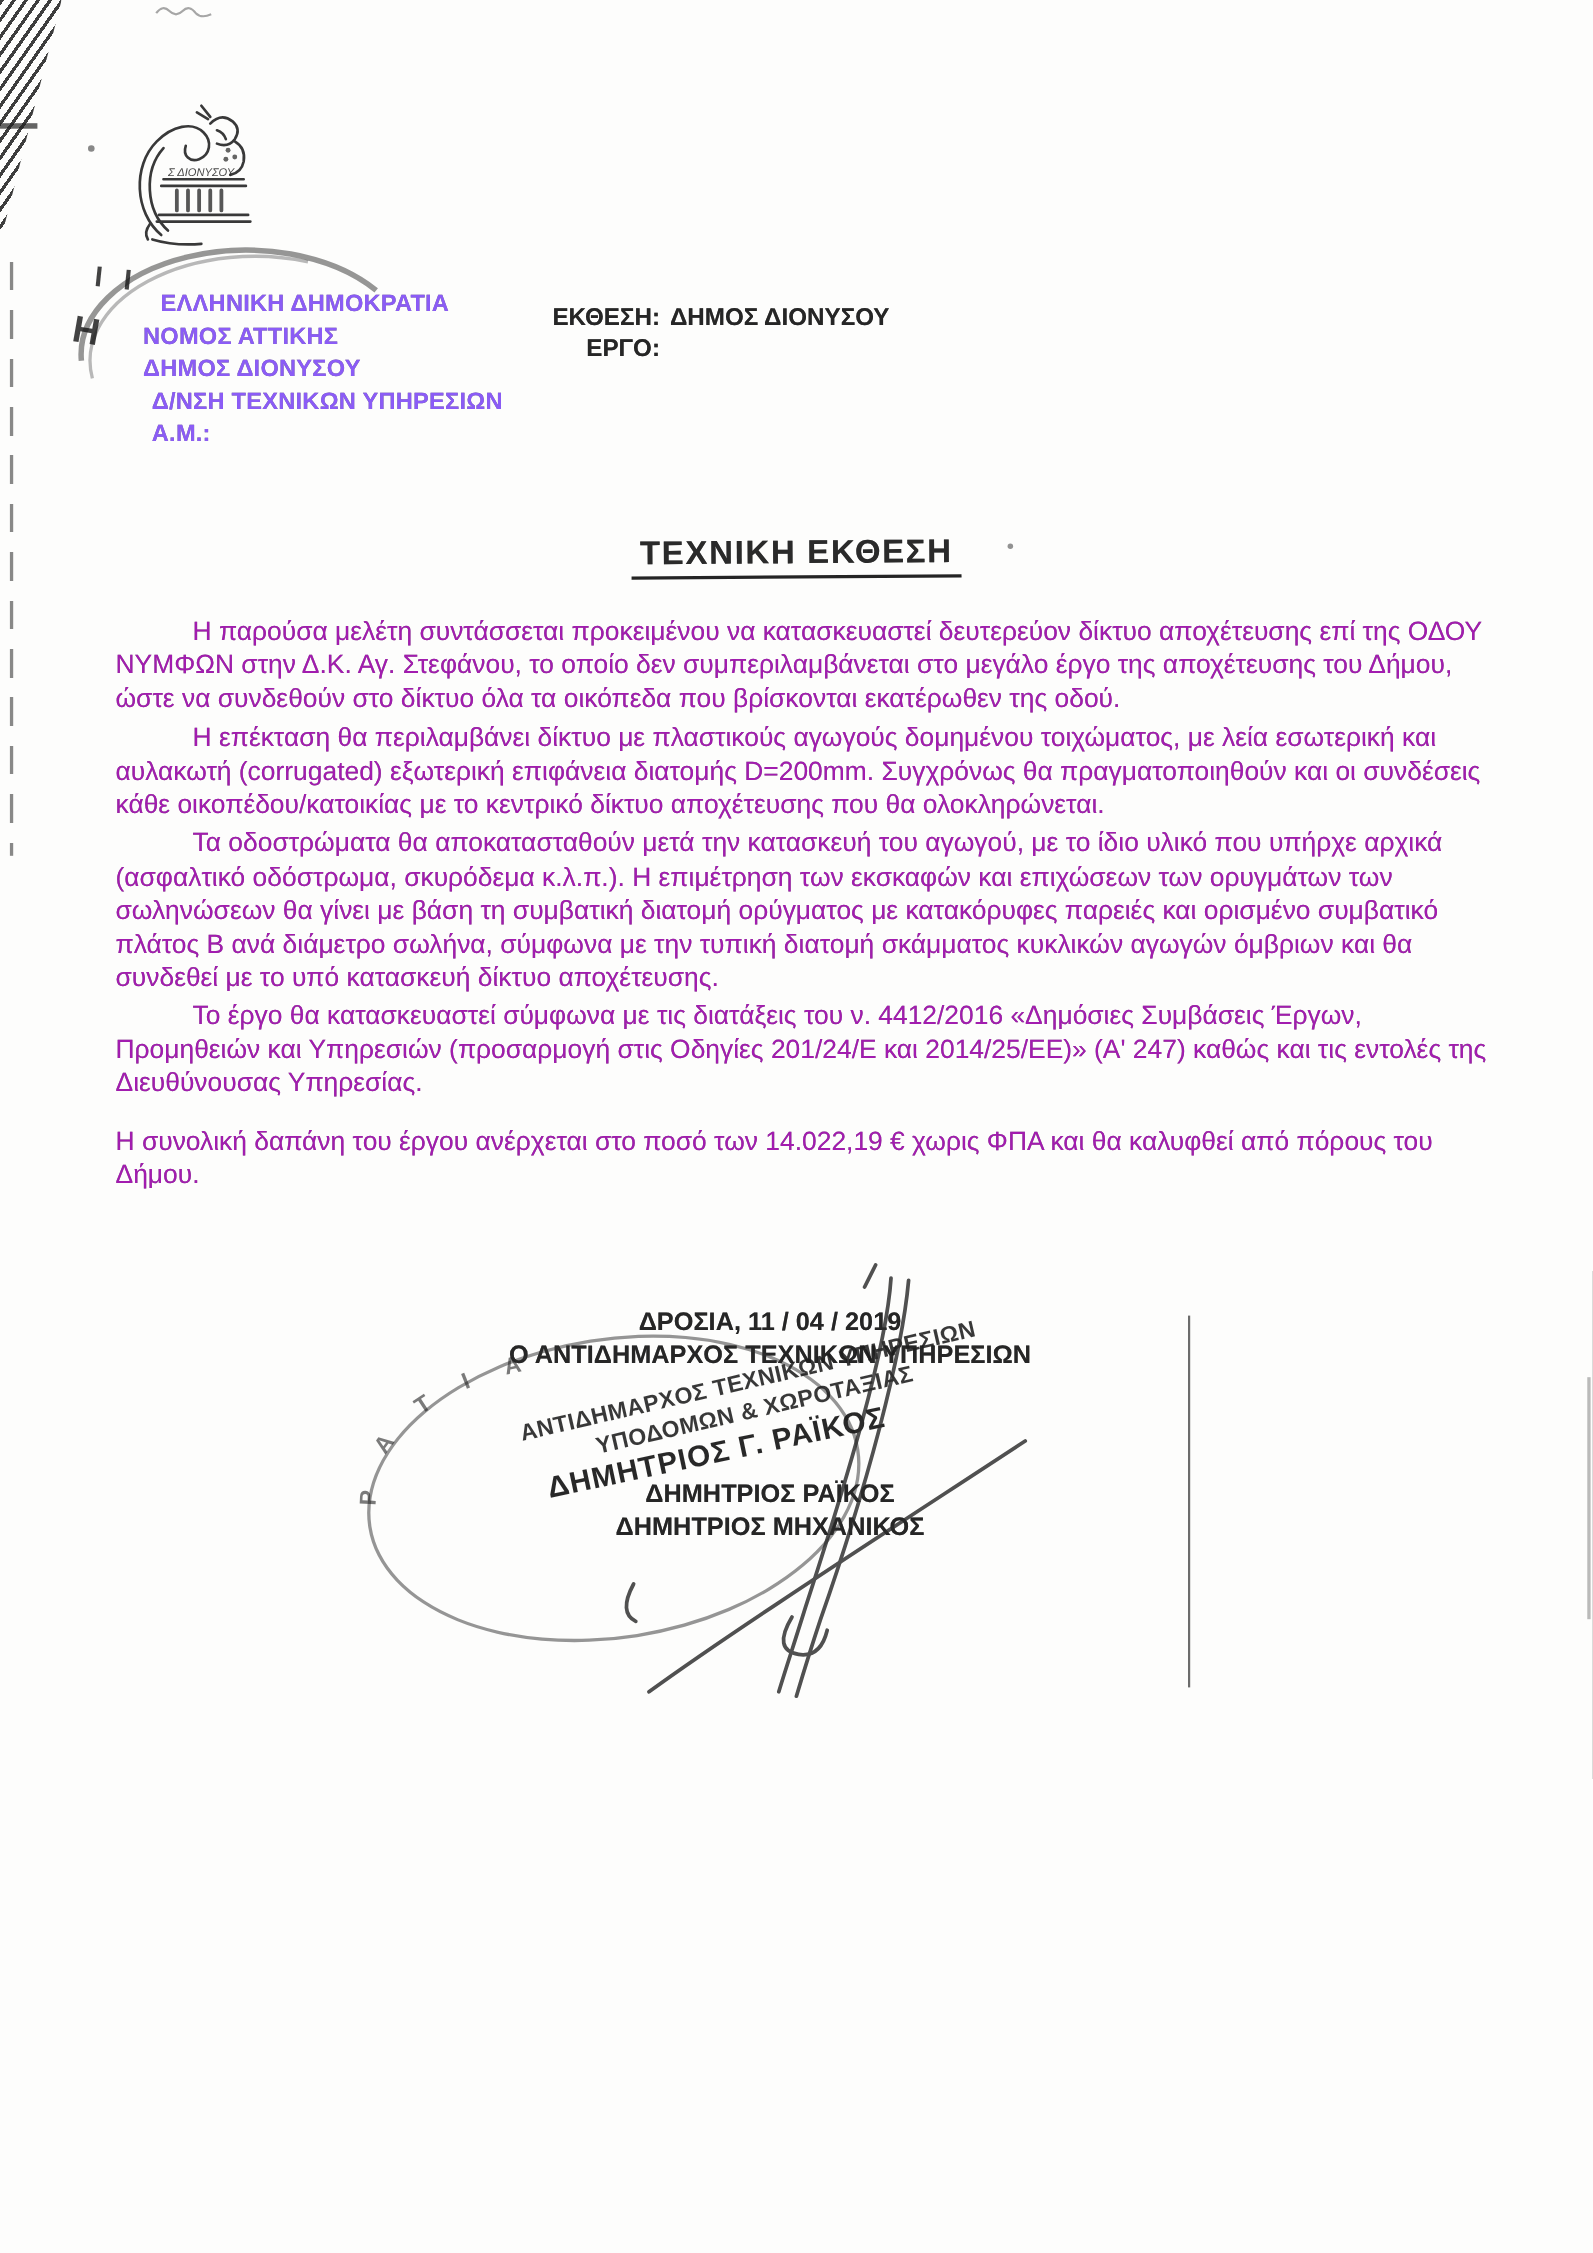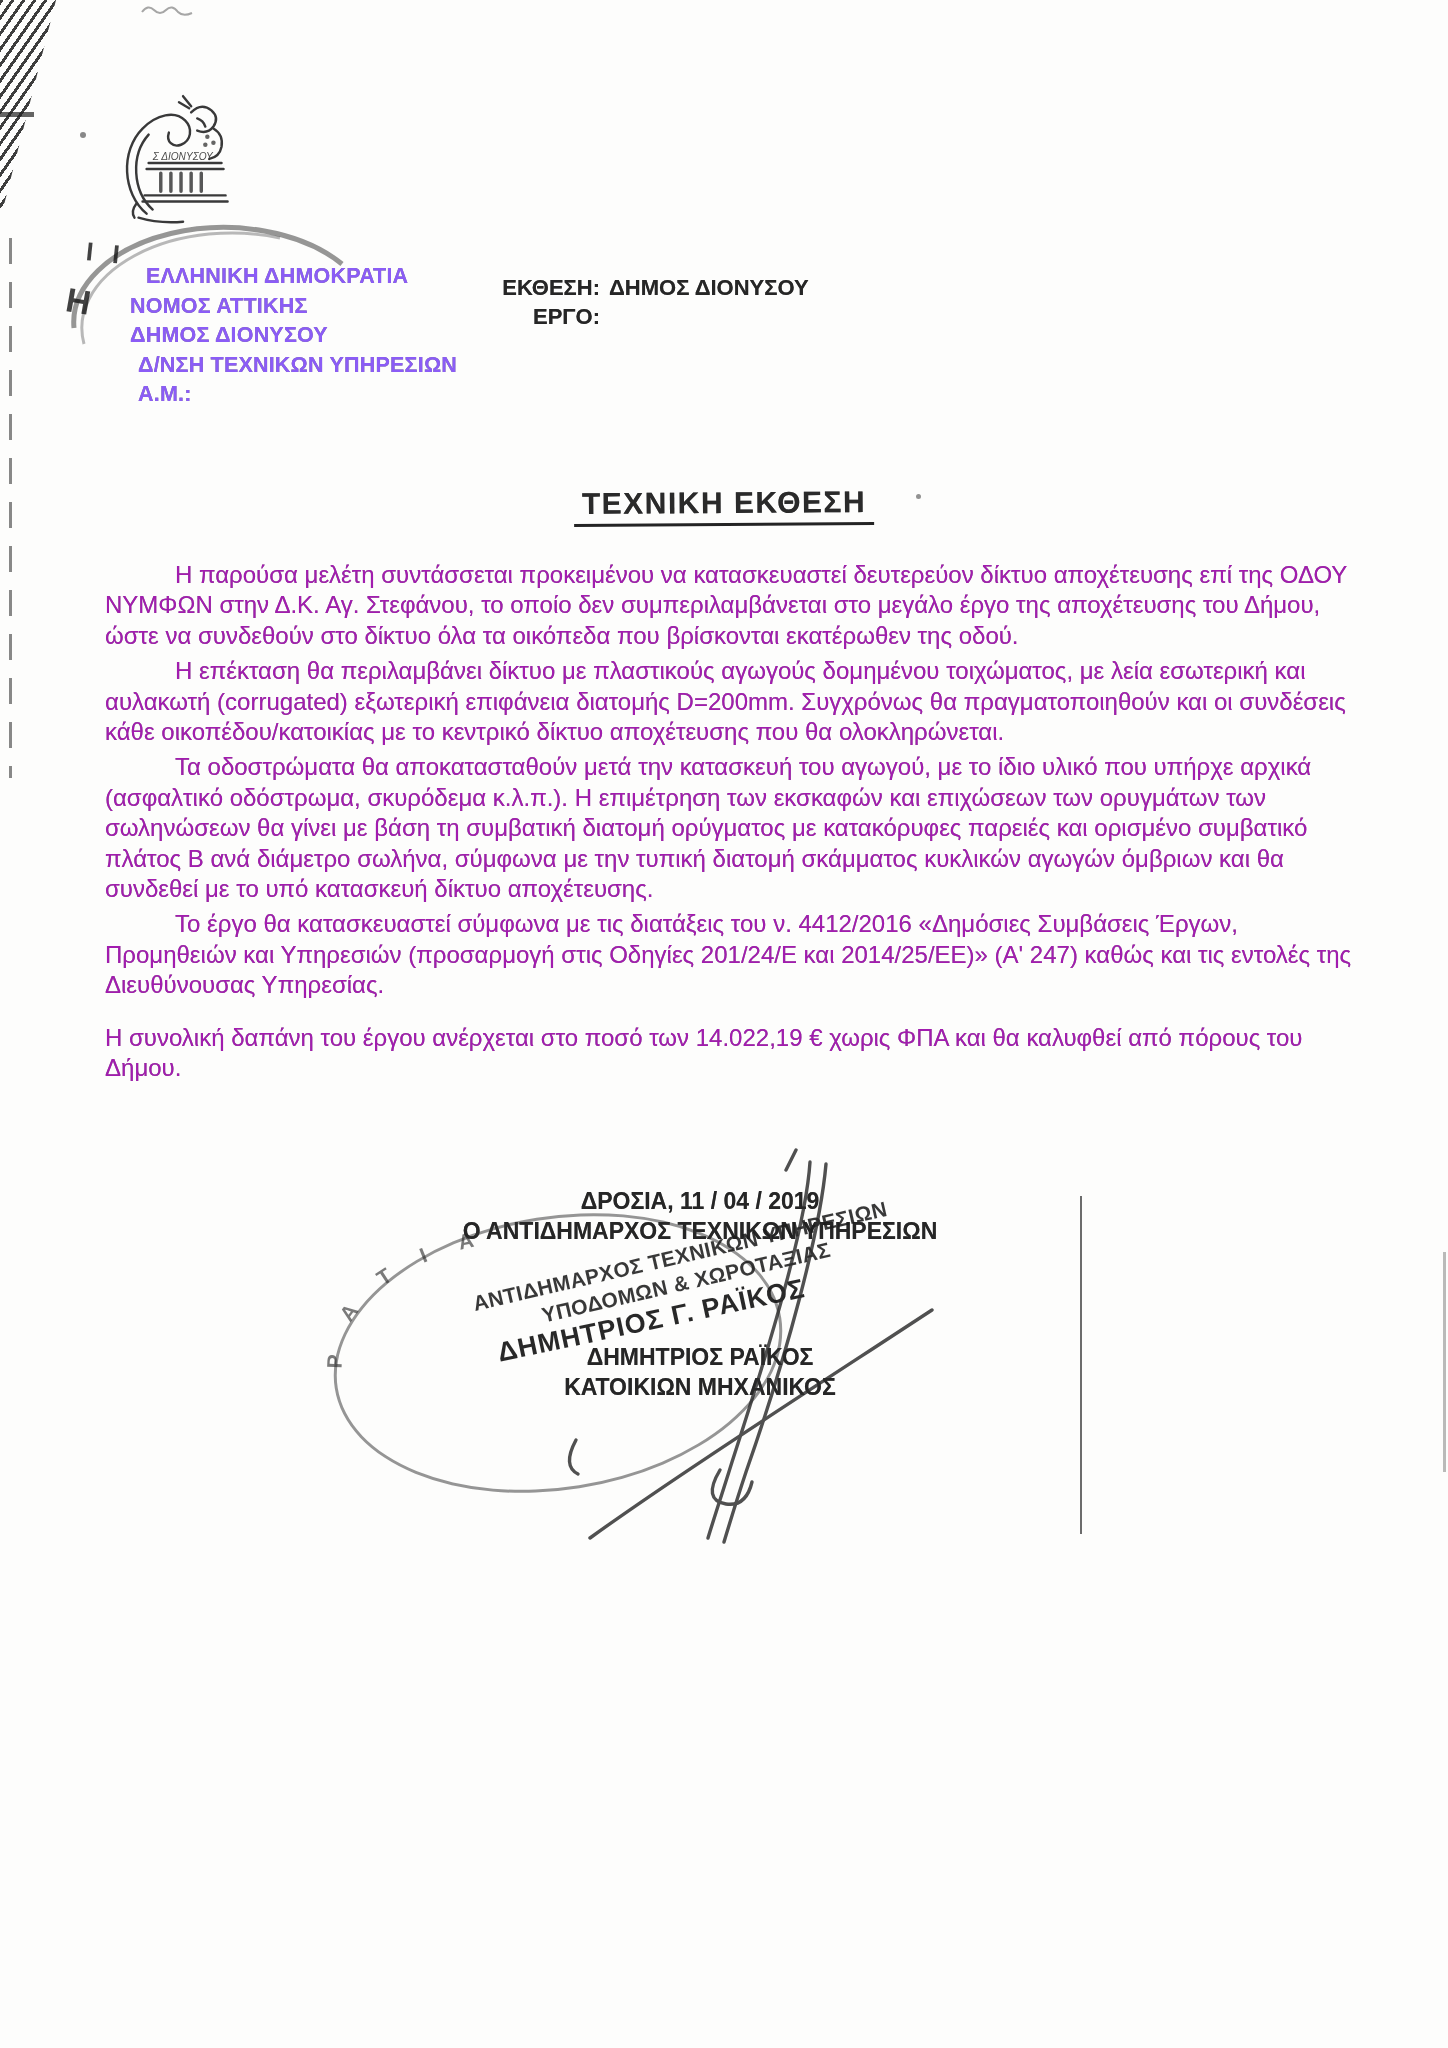--- a/index.html
+++ b/index.html
@@ -158,21 +158,21 @@
     <p>Τα οδοστρώματα θα αποκατασταθούν μετά την κατασκευή του αγωγού, με το ίδιο υλικό που υπήρχε αρχικά (ασφαλτικό οδόστρωμα, σκυρόδεμα κ.λ.π.). Η επιμέτρηση των εκσκαφών και επιχώσεων των ορυγμάτων των σωληνώσεων θα γίνει με βάση τη συμβατική διατομή ορύγματος με κατακόρυφες παρειές και ορισμένο συμβατικό πλάτος Β ανά διάμετρο σωλήνα, σύμφωνα με την τυπική διατομή σκάμματος κυκλικών αγωγών όμβριων και θα συνδεθεί με το υπό κατασκευή δίκτυο αποχέτευσης.</p>
     <p>Το έργο θα κατασκευαστεί σύμφωνα με τις διατάξεις του ν. 4412/2016 «Δημόσιες Συμβάσεις Έργων, Προμηθειών και Υπηρεσιών (προσαρμογή στις Οδηγίες 201/24/Ε και 2014/25/ΕΕ)» (Α' 247) καθώς και τις εντολές της Διευθύνουσας Υπηρεσίας.</p>
     <p class="no-indent">Η συνολική δαπάνη του έργου ανέρχεται στο ποσό των 14.022,19 € χωρις ΦΠΑ και θα καλυφθεί από πόρους του Δήμου.</p>
   </div>
 
   <div class="sig-block">
     <div>ΔΡΟΣΙΑ, 11 / 04 / 2019</div>
     <div>Ο ΑΝΤΙΔΗΜΑΡΧΟΣ ΤΕΧΝΙΚΩΝ ΥΠΗΡΕΣΙΩΝ</div>
     <div class="sig-gap"></div>
     <div>ΔΗΜΗΤΡΙΟΣ ΡΑΪΚΟΣ</div>
-    <div>ΚΑΤΟΙΚΙΩΝ ΜΗΧΑΝΙΚΟΣ</div>
+    <div>ΔΗΜΗΤΡΙΟΣ ΜΗΧΑΝΙΚΟΣ</div>
   </div>
 
   <div class="stamp-ellipse"></div>
   <svg class="arc-letters" viewBox="0 0 470 300">
     <path id="arcpath" d="M28,190 A205,118 0 0 1 420,110" fill="none" stroke="none"></path>
     <text font-size="21" font-weight="bold" fill="rgba(35,35,35,.6)" letter-spacing="14" font-family="Liberation Sans, sans-serif">
       <textPath href="#arcpath" startOffset="6%">Ρ Α Τ Ι Α</textPath>
     </text>
   </svg>
   <div class="stamp-role">

